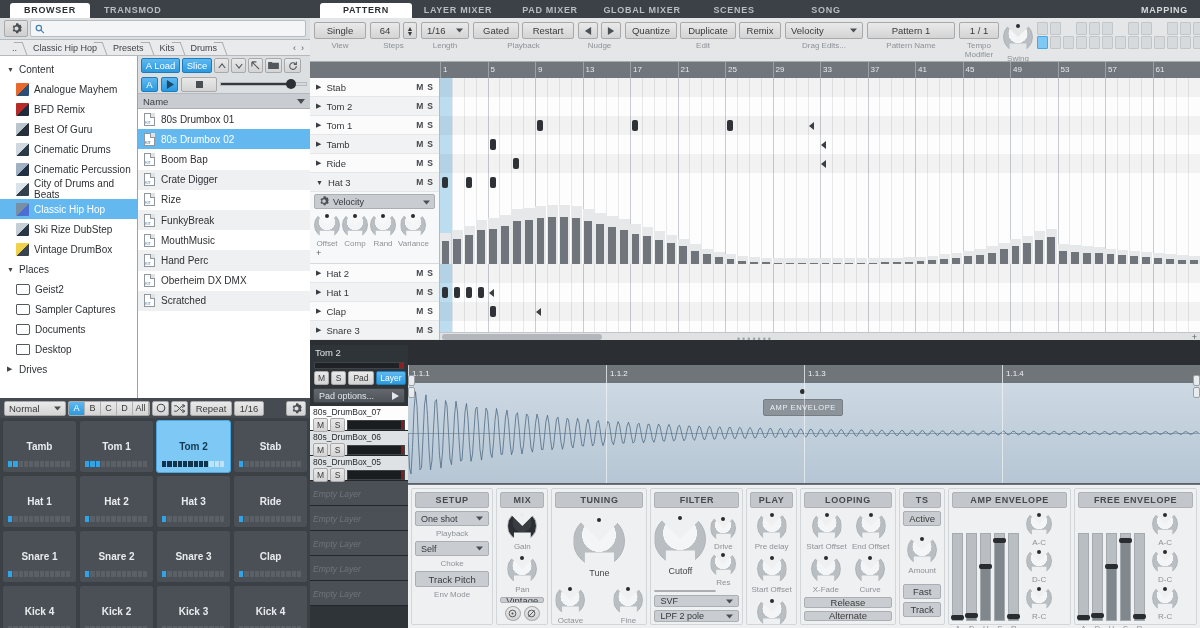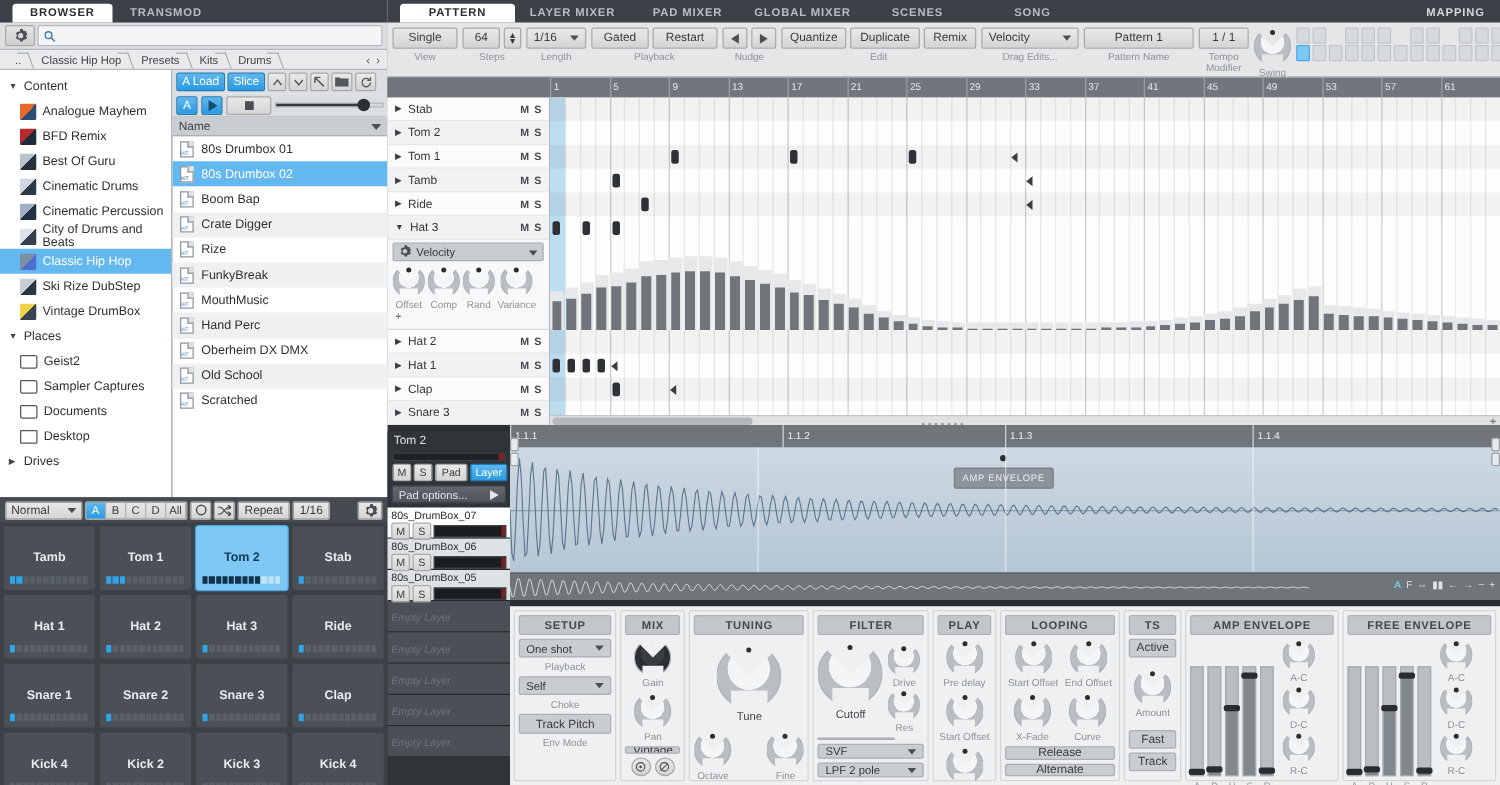--- a/index.html
+++ b/index.html
@@ -193,21 +193,21 @@
   .lrow .ctl .mini { width:13px;height:11px;font-size:7.5px;}
   .lrow .lmeter { flex:1;height:10px;background:#1a1d20;border:1px solid #3f4449;position:relative;}
   .lrow .lmeter i{position:absolute;right:0;top:0;bottom:0;width:3px;background:#7e1d1d;}
   .lrow.filled { background:#dfe2e5; }
   .lrow.filled .t { color:#26292c; }
   .lrow.empty { background:#4a5055; }
   .lrow.empty .t { color:#6e757b; font-style:italic; padding-top:7px;}
   .lrow.sel { background:#fdfdfd; }
 
   
-  #wave { position:absolute; left:408px; top:340px; width:792px; height:140px; background:#b9c9d6;}
+  #wave { position:absolute; left:408px; top:365px; width:792px; height:140px; background:#b9c9d6;}
   #waveruler { height:18px; background:#6f7579; position:relative;}
   #waveruler .m { position:absolute;top:0;height:18px;border-left:1px solid #cfd4d8;font-size:8px;
      color:#eef1f3;padding-left:3px;line-height:18px;}
   #wavebody { position:relative; height:100px; background:linear-gradient(#cdd9e3,#b6c6d4);}
   #wavebody .ampbadge { position:absolute; left:355px; top:16px; background:#8c939a;border:1px solid #767d83;
      color:#eef1f3;font-size:7.5px;letter-spacing:.6px;padding:3px 6px;border-radius:2px;}
   #wavebody .envdot { position:absolute;left:392px;top:6px;width:5px;height:5px;border-radius:50%;background:#2a2d30;}
   #wavebody .vline { position:absolute;top:0;bottom:0;width:1px;background:rgba(255,255,255,.55);}
   #wavebody .hline { position:absolute;left:0;right:0;top:50%;height:1px;background:rgba(90,110,130,.5);}
   #waveover { height:22px; background:#6f7579; position:relative; border-top:1px solid #5a6065;}
@@ -421,24 +421,20 @@
               <span class="fico"></span>
               <span>MouthMusic</span>
             </div>
             <div class="frow">
               <span class="fico"></span>
               <span>Hand Perc</span>
             </div>
             <div class="frow">
               <span class="fico"></span>
               <span>Oberheim DX DMX</span>
-            </div>
-            <div class="frow">
-              <span class="fico"></span>
-              <span>Old School</span>
             </div>
             <div class="frow">
               <span class="fico"></span>
               <span>Scratched</span>
             </div>
           </div>
       </div>
     </div>
   </div>
 
@@ -1321,21 +1317,21 @@
         </div>
         <div class="lrow empty">
           <div class="t">Empty Layer</div>
         </div>
       </div>
   </div>
 
   <div id="wave">
     <div id="waveruler">
         <div class="m" style="left: 0px;">1.1.1</div>
-        <div class="m" style="left: 198px; margin-left: 20px;">1.1.2</div>
+        <div class="m" style="left: 198px;">1.1.2</div>
         <div class="m" style="left: 396px;">1.1.3</div>
         <div class="m" style="left: 594px;">1.1.4</div>
       </div>
     <div id="wavebody">
       <div class="hline"></div>
       <svg id="wavesvg" width="792" height="100" viewBox="0 0 792 100" preserveAspectRatio="none">
           <path d="M0,50 L1.5,84.50886385904505 L3,90.86155526838141 L4.5,64.54003560755002 L6,27.142514351690814 L7.5,8.674528720777303 L9,23.483781985435623 L10.5,59.13192563361753 L12,86.8190711517164 L13.5,84.64164765756965 L15,54.9088209208164 L16.5,21.837118416734125 L18,11.837283143467317 L19.5,32.43222743631461 L21,66.62701760487278 L22.5,86.91892421163146 L24,77.40922995077884 L25.5,46.24607091015057 L27,18.671551164430237 L28.5,16.58446710198426 L30,41.15866756405227 L31.5,72.30542105478449 L33,85.08500162407047 L34.5,69.66820322422356 L36,38.87735856851944 L37.5,17.537296448806117 L39,22.46832840857899 L40.5,49.23923002207146 L42,76.10417847083562 L43.5,81.6583682404603 L45,61.88423198176547 L46.5,33.01975193009551 L48,18.234824884599032 L49.5,29.039707742178447 L51,56.337605896967226 L52.5,78.06541302255451 L54,77.01868814495893 L55.5,54.46567170933357 L57,28.78460396628423 L58.5,20.49559350881945 L60,35.87135641260057 L61.5,62.211098068401505 L63,78.32063390366858 L64.5,71.55970947958288 L66,47.749921687648516 L67.5,26.18542206882524 L69,24.004743003584423 L70.5,42.577101634705244 L72,66.71106880932258 L73.5,77.07247947062203 L75,65.66720454612842 L76.5,41.99519639594762 L78,25.14974752434381 L79.5,28.42323262356835 L81,48.82641580308987 L82.5,69.77849610818025 L84,74.57517281672934 L85.5,59.70017910502858 L87,37.37743011843803 L88.5,25.533909487844145 L90,33.408348059506736 L91.5,54.354241778416316 L93,71.4355068919455 L94.5,71.11486273667023 L96,53.975888918930096 L97.5,33.99180240752081 L99,27.13951958220948 L100.5,38.63174176055513 L102,58.96619013582773 L103.5,71.77384803250926 L105,66.99087417742153 L106.5,48.75893453282107 L108,31.85820175325331 L109.5,29.73063329174313 L111,43.79440317805421 L112.5,62.539447184809696 L114,70.94128672560419 L115.5,62.49871027502084 L117,44.25445973995574 L118.5,30.92983243354632 L120,33.050611852105305 L121.5,48.638193797320845 L123,65.01990826696618 L124.5,69.12690723890229 L126,57.915446826608296 L127.5,40.60526502464656 L129,31.104113154600252 L130.5,36.837861424821135 L132,52.95380643980325 L133.5,66.41617657095216 L135,66.54619982040839 L136.5,53.48795256921313 L138,37.89247140561295 L139.5,32.23501115024325 L141,40.83979278925396 L142.5,56.58521020780253 L144,66.79114365497048 L145.5,63.42672969042033 L147,49.42416652814156 L148.5,36.13923650486416 L150,34.14599523965815 L151.5,44.82452281906123 L153,59.43081419561041 L154.5,66.25189679314022 L156,59.99504003269098 L157.5,45.88747671155863 L159,35.316934572264316 L160.5,36.64286785424542 L162,48.590017848377286 L163.5,61.44171986584823 L165,64.93868500060978 L166.5,56.46529321750032 L168,42.99408020931255 L169.5,35.35316440325224 L171,39.525840325662614 L172.5,51.97054930760771 L174,62.61753142936634 L175.5,63.013626527138214 L177,53.02999899562058 L178.5,40.81306872471393 L180,36.14094035108026 L181.5,42.60033862794474 L183,54.84048606990825 L184.5,63.000255580185865 L186,60.64976312428867 L187.5,49.853025925183815 L189,39.368878942327456 L190.5,37.54844711424648 L192,45.68615941011478 L193.5,57.1155800336085 L195,62.666848396643346 L196.5,58.02096834794216 L198,47.06495030082265 L199.5,38.64567505184918 L201,39.428792709497735 L202.5,48.624730367928066 L204,58.75200774185538 L205.5,61.720961596824495 L207,55.293106414128374 L208.5,44.76067124670575 L210,38.59319049483047 L211.5,41.62926939935007 L213,51.28435764725459 L214.5,59.7435093470087 L216,60.28440729782315 L217.5,52.61672212558522 L219,42.99911564992483 L220.5,39.13354530355975 L222,43.99972249081018 L223.5,53.56346018025001 L225,60.117016718536696 L226.5,58.488805428325634 L228,50.12142782254773 L229.5,41.804774828349494 L231,40.16857075958798 L232.5,46.39972519107142 L234,55.391892166220316 L235.5,59.9271862169674 L237,56.46780682762906 L238.5,47.91204587862743 L240,41.1707572631693 L241.5,41.58721013998702 L243,48.704357927898165 L244.5,56.73053730455957 L246,59.25025108121883 L247.5,54.35020370574792 L249,46.06646949523678 L250.5,41.06300799500762 L252,43.272618147782666 L253.5,50.80848730377648 L255,57.569420253637816 L256.5,58.17758689195882 L258,52.254153128576945 L259.5,44.6351237415271 L261,41.42533381168207 L262.5,45.10864715348748 L264,52.629528675557204 L265.5,57.924621806452166 L267,56.80934518310935 L268.5,50.28265357941594 L270,43.64184499781854 L271.5,42.184881635875726 L273,46.98548062571631 L274.5,54.108753797775485 L276,57.834305249645375 L277.5,55.24845929750706 L279,48.520333753467334 L280.5,43.08595107181199 L282,43.25774236928046 L283.5,48.8042484712579 L285,55.21126867624464 L286.5,57.354164042788916 L288,53.59526738532985 L289.5,47.03154002967886 L291,42.94524609666287 L292.5,44.55439027317661 L294,50.480531356534975 L295.5,55.92483543530908 L297,56.552587759640005 L298.5,51.94293419662836 L300,45.859647081798926 L301.5,43.17969282051302 L303,45.98471500891542 L304.5,51.94672804594695 L306,56.25774526222277 L307.5,55.505817087354856 L309,50.37378980768906 L310.5,45.027466464073036 L312,43.73548827914751 L313.5,47.46245603022005 L315,53.15331873769803 L316.5,56.23596785836454 L318,54.29332275093127 L319.5,48.956642899632165 L321,44.538591488213655 L322.5,44.54929481301638 L324,48.90890366430289 L325.5,54.06910646942924 L327,55.899807501315735 L328.5,52.993600734328226 L330,47.745071304740144 L331.5,44.37949326074408 L333,45.552404334127424 L334.5,50.255784886022845 L336,54.68055684654834 L337.5,55.30028853977346 L339,51.68053019342753 L340.5,46.77664520503021 L342,44.52217166614969 L343.5,46.67464692092395 L345,51.44730192245617 L346.5,54.99038327743455 L348,54.495476003700404 L349.5,50.42039381177359 L351,46.07299988281383 L352.5,44.92716511928732 L354,47.847892505850034 L355.5,52.441336428727645 L357,55.0155408747885 L358.5,53.54691231192304 L360,49.26961546735344 L361.5,45.64064591253613 L363,45.54673243874613 L364.5,49.00903407810745 L366,53.209869637377594 L367.5,54.784798015895404 L369,52.516321141680386 L370.5,48.27322893199043 L372,45.47238519225006 L373.5,46.328037335874754 L375,50.10238019164722 L376.5,53.738698761335556 L378,54.3360514606081 L379.5,51.46269664683337 L381,47.46405539707658 L382.5,45.54919078983714 L384,47.216188789552916 L385.5,51.081421743438504 L387,54.026551712007205 L388.5,53.71354039239706 L390,50.439862437893716 L391.5,46.86253789764323 L393,45.842406374917964 L394.5,48.15701701746532 L396,51.909971472934345 L397.5,54.08371603044047 L399,52.965098414808054 L400.5,49.49455185829873 L402,46.47715770673339 L403.5,46.31612588390936 L405,49.09949301192375 L406.5,52.5627033565315 L408,53.9303043560437 L409.5,52.13956208341664 L411,48.66503057117828 L412.5,46.30534158391712 L414,46.92962470132355 L415.5,49.99772803239625 L417,53.02514237039774 L418.5,53.59427860307992 L420,51.284431605827976 L421.5,47.98025541937361 L423,46.33475911340436 L424.5,47.63972863079955 L426,50.81251664390539 L427.5,53.29317269384566 L429,53.10934931157066 L430.5,50.44385538862764 L432,47.45954069247252 L433.5,46.5449056972691 L435,48.40302487652573 L436.5,51.5124117559203 L438,53.3721443813866 L439.5,52.5128565312003 L441,49.656986446487174 L442.5,47.11268474341504 L444,46.908868305426104 L445.5,49.177838842650075 L447,52.07434184715827 L448.5,53.27566517912638 L450,51.84372526168949 L451.5,48.95673637969956 L453,46.94049645469477 L454.5,47.39517692012438 L456,49.92592060689179 L457.5,52.483798648825484 L459,53.02416604622006 L460.5,51.14057305119126 L462,48.36893248736243 L463.5,46.93565221287646 L465,47.96965378139224 L466.5,50.61380443602713 L468,52.73463776432097 L469.5,52.64332675563259 L471,50.44003089282955 L472.5,47.91186617848825 L474,47.083809457538095 L475.5,48.59718407607125 L477,51.213822888852484 L478.5,52.828545025606 L480,52.16244246277382 L481.5,49.77532197184999 L483,47.59620649979285 L484.5,47.36490202539446 L486,49.243344706936114 L487.5,51.70477331002034 L489,52.77422801702837 L490.5,51.61280414184243 L492,49.17512685529157 L493.5,47.425241432470315 L495,47.754544817249574 L496.5,49.87584141546694 L498,52.0722484724761 L499.5,52.5863954747317 L501,51.02615606914953 L502.5,48.662748964152186 L504,47.395401558650505 L505.5,48.2254801369278 L507,50.465718120345535 L508.5,52.30865457951244 L510,52.284587631594896 L511.5,50.433282788158735 L513,48.25558103526678 L514.5,47.497015559609046 L516,48.74900475156847 L517.5,50.98831531937545 L519,52.412948751991486 L520.5,51.891918516341725 L522,49.86276683956924 L523.5,47.964862017423776 L525,47.715244480608405 L526.5,49.296324703356376 L528,51.423966371742814 L529.5,52.3901345933468 L531,51.43378723856586 L532.5,49.33994749145166 L534,47.7957045640212 L535.5,48.031141418771604 L537,49.83979362972419 L538.5,51.75843115126034 L540,52.25055863158639 L541.5,50.93660988877087 L543,48.88610015583684 L544.5,47.747365977403085 L546,48.422784871582586 L547.5,50.35399936923797 L549,51.98307578086954 L550.5,52.009052633616975 L552,50.42661730135082 L553.5,48.51784641520116 L555,47.813730033955444 L556.5,48.866437038537185 L558,50.81667257970206 L559.5,52.09481486688053 L561,51.68396725540787 L562.5,49.92875695661435 L564,48.24679579002794 L565.5,47.98396341927399 L567,49.3376825371784 L568.5,51.20939969840838 L570,52.09583886979601 L571.5,51.29614152111954 L573,49.46573005527336 L574.5,48.079412656144605 L576,48.243308339511984 L577.5,49.81250795909791 L579,51.518130639114354 L580.5,51.993154054582476 L582,50.8678504908177 L583.5,49.057187535367 L585,48.017095098984186 L586.5,48.57397204629875 L588,50.26828818399954 L589.5,51.733479024243074 L591,51.7979659682236 L592.5,50.421770426941045 L594,48.71910170224288 L595.5,48.05644695374113 L597,48.956074322023895 L598.5,50.68465117622923 L600,51.850819428087604 L601.5,51.52493972209658 L603,49.97999701473839 L604.5,48.46332333556226 L606,48.189719777841226 L607.5,49.36861524203335 L609,51.044198944047004 L610.5,51.870192031792506 L612,51.19137163578393 L613.5,49.56314790247969 L615,48.297327707649046 L616.5,48.40539797381037 L618,49.790427608731804 L619.5,51.333068326002135 L621,51.79603026250014 L622.5,50.816307139724216 L624,49.18957613724191 L625.5,48.22414694822227 L627,48.68889766469359 L628.5,50.20108121666909 L630,51.54132119265146 L631.5,51.636731416809596 L633,50.41963933026121 L634.5,48.87471608421126 L636,48.24248065728955 L637.5,49.02334816782841 L639,50.58170946095733 L640.5,51.66315944863207 L642,51.404093961579704 L643.5,50.02122129522017 L645,48.63057821205285 L646.5,48.34697163047785 L648,49.390423977393084 L649.5,50.91573266848894 L651,51.69696583303845 L652.5,51.112648163761456 L654,49.64002333570404 L655.5,48.465403771825414 L657,48.528629052611045 L658.5,49.77119502841246 L660,51.18945685032404 L661.5,51.64517688845572 L663,50.778908913744274 L664.5,49.29336354181991 L666,48.383484957576144 L667.5,48.77537757896231 L669,50.14696366421391 L670.5,51.3925312863163 L672,51.513999536252015 L673.5,50.42058104953547 L675,48.99623687240594 L676.5,48.38515068500439 L678,49.072707414975234 L679.5,50.50005816228403 L681,51.51825339658751 L682.5,51.312987380217116 L684,50.05574812854268 L685.5,48.76076398055359 L687,48.46691274561775 L688.5,49.4043978919341 L690,50.81455488627922 L691.5,51.56371465276841 L693,51.05449706995652 L694.5,49.70207539304989 L696,48.595776568627265 L697.5,48.62176189025178 L699,49.75328519367149 L700.5,51.076904111749116 L702,51.529786739678826 L703.5,50.75304868391404 L705,49.376056602475096 L706.5,48.50655111892636 L708,48.83959848880138 L709.5,50.10204389504068 L711,51.276438289409064 L712.5,51.42095267723727 L714,50.4246170250985 L715.5,49.0923324414492 L717,48.49469752474807 L718.5,49.10777793992261 L720,50.43395189675487 L721.5,51.40574590670277 L723,51.24499301151484 L724.5,50.08588284456454 L726,48.86310536128694 L727.5,48.55820356558103 L729,49.41174711382479 L730.5,50.7336092372386 L732,51.46089909893476 L733.5,51.012542321027226 L735,49.7534742099048 L736.5,48.69767200745757 L738,48.69163048245662 L739.5,49.735744954961724 L741,50.98758315860251 L742.5,51.44152862405344 L744,50.736535982686014 L745.5,49.443228427370194 L747,48.60208989751373 L748.5,48.886449293957334 L750,50.06353809505783 L751.5,51.1849546948418 L753,51.35074559416582 L754.5,50.431571217715344 L756,49.16950404318712 L757.5,48.578989852938534 L759,49.13150214881862 L760.5,50.379161059084495 L762,51.317745889103946 L763.5,51.194915264207566 L765,50.11320971122281 L766.5,48.944570465399465 L768,48.62754000547073 L769.5,49.413568147573756 L771,50.66763048829583 L772.5,51.38121144153253 L774,50.98329400022609 L775.5,49.797251404896095 L777,48.77809967963766 L778.5,48.743561182649685 L780,49.718008893985576 L781.5,50.91560381796661 L783,51.37398400159754 L784.5,50.72754605581186 L786,49.49901026208554 L787.5,48.676780447498 L789,48.9197873497788 L790.5,50.029465756307104 " fill="none" stroke="#4a6580" stroke-width="0.9" opacity="0.85"></path>
         </svg>
       <div class="envdot"></div>
       <div class="ampbadge">AMP ENVELOPE</div>

